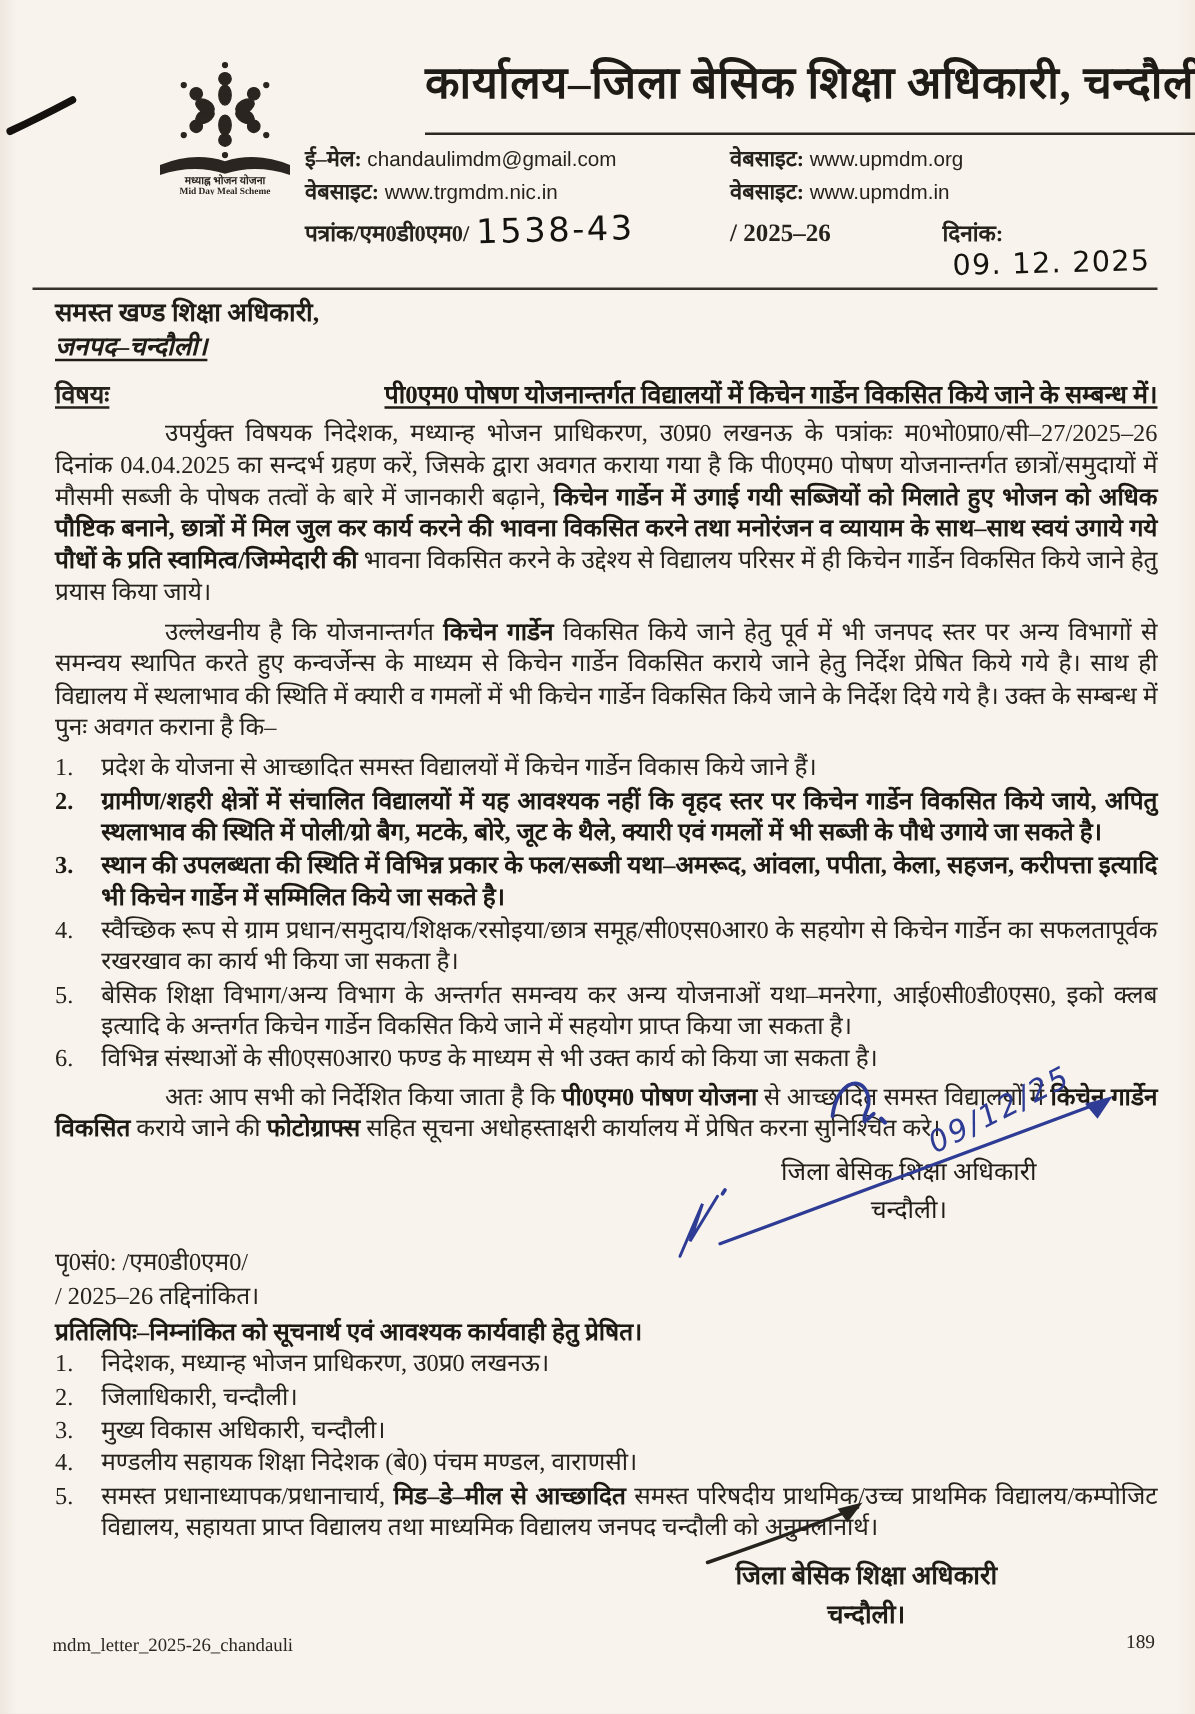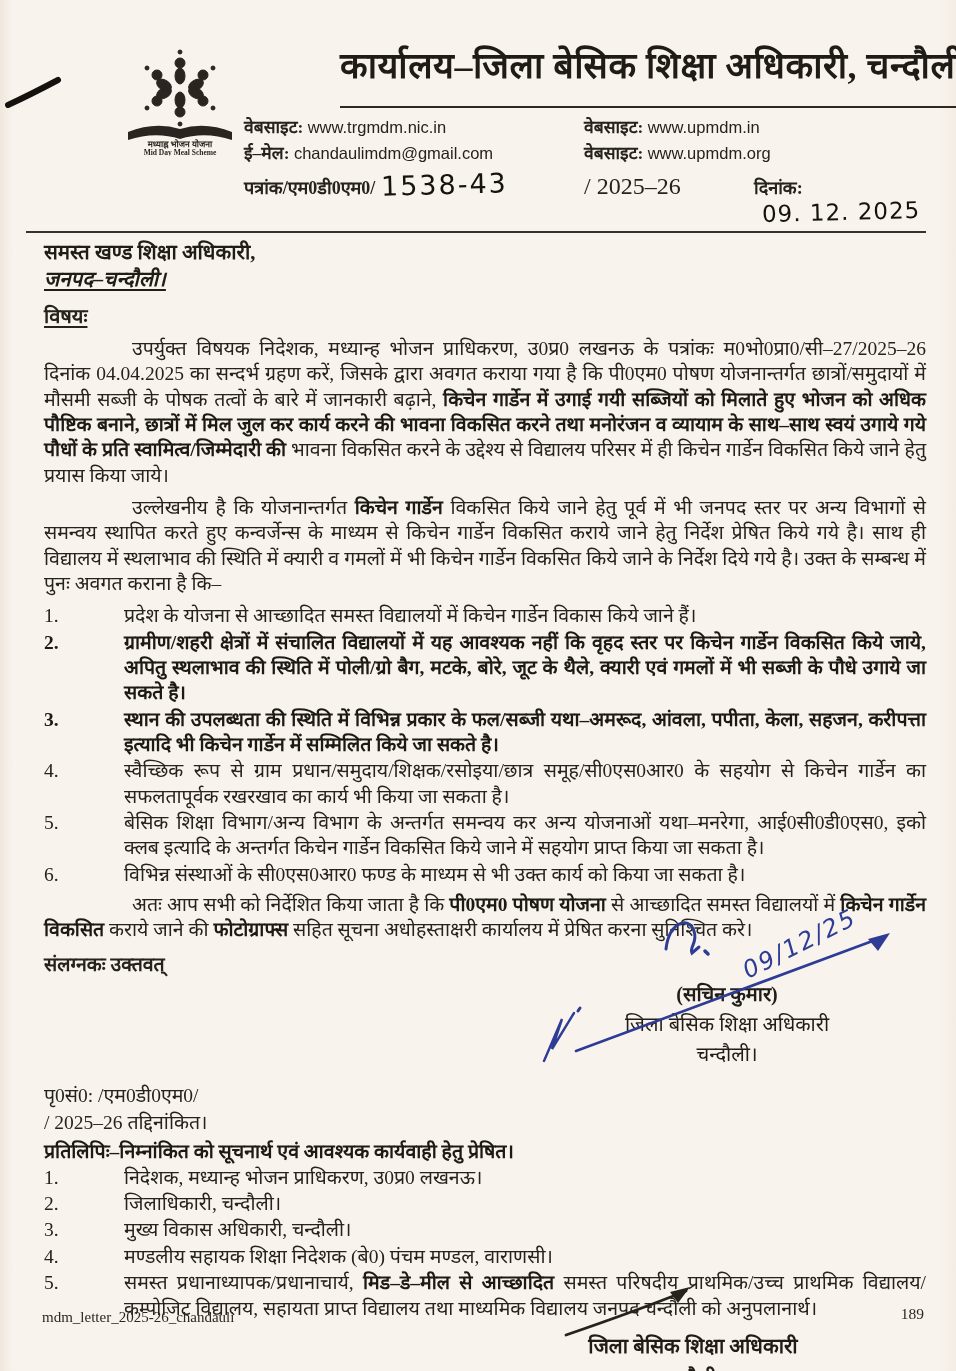--- a/index.html
+++ b/index.html
@@ -30,37 +30,37 @@
   .lab{font-weight:bold;}
   .val{font-family:"Liberation Sans","DejaVu Sans",sans-serif;font-size:16.5px;}
   .refrow{display:flex;align-items:baseline;margin-top:2px;}
   .ref-left{width:340px;flex:none;}
   .reflab{font-weight:bold;font-size:18px;}
   .hand{
     font-family:"DejaVu Sans",sans-serif;color:#15130f;
     display:inline-block;transform:rotate(-1.5deg);letter-spacing:2px;font-weight:500;
   }
   .hand-num{font-size:27px;margin-left:6px;}
-  .ref-year{width:170px;flex:none;font-size:24px;}
+  .ref-year{width:170px;flex:none;font-size:20px;font-weight:bold;}
   .hand-date{font-size:23px;margin-left:8px;letter-spacing:1px;}
   .rule{border-top:2.5px solid #38322b;margin:6px 0 6px -18px;}
   
   .addr{font-size:20.5px;font-weight:600;line-height:1.32;color:#201c18;}
   .addr .u{text-decoration:underline;text-underline-offset:3px;font-style:italic;}
   .subj{display:flex;margin:9px 0 7px 0;font-size:20px;justify-content:space-between;}
   .subj-label{width:86px;flex:none;font-weight:600;text-decoration:underline;text-underline-offset:3px;}
   .subj-text{font-weight:bold;text-decoration:underline;text-underline-offset:3px;color:#1d1915;}
   p.body-para{
     margin:5px 0 7px 0;font-size:19.5px;line-height:1.3;
     text-align:justify;text-indent:88px;color:#26221e;
   }
   .bold{font-weight:bold;color:#1d1915;}
   .pt{display:flex;margin:1px 0;font-size:19.5px;line-height:1.3;}
   .pt .num{width:37px;flex:none;}
-  .pt .txt{flex:1;text-align:justify;margin-left:43px;}
+  .pt .txt{flex:1;text-align:justify;}
   .pt.bold-item{font-weight:bold;color:#1d1915;}
   .enclosure{font-size:19.5px;font-weight:600;margin-top:4px;}
   
   .sig-block{
     position:relative;width:330px;margin:2px 34px 0 auto;
     text-align:center;font-size:20px;line-height:1.5;color:#201c18;
   }
   .sig-block .nm{font-weight:600;}
   .sig-ink{position:absolute;left:-46px;top:-78px;pointer-events:none;}
   
@@ -122,36 +122,36 @@
         </svg>
       </div>
 
       <div class="title-wrap">
         <span class="title">कार्यालय–जिला बेसिक शिक्षा अधिकारी, चन्दौली</span>
       </div>
 
       <div class="contact">
         <div class="crow">
           <div class="cl">
+            <span class="lab">ई–मेल:</span>
+            <span class="val">chandaulimdm@gmail.com</span>
+          </div>
+          <div class="cr">
+            <span class="lab">वेबसाइट:</span>
+            <span class="val">www.upmdm.org</span>
+          </div>
+        </div>
+        <div class="crow">
+          <div class="cl">
             <span class="lab">वेबसाइट:</span>
             <span class="val">www.trgmdm.nic.in</span>
           </div>
           <div class="cr">
             <span class="lab">वेबसाइट:</span>
             <span class="val">www.upmdm.in</span>
-          </div>
-        </div>
-        <div class="crow">
-          <div class="cl">
-            <span class="lab">ई–मेल:</span>
-            <span class="val">chandaulimdm@gmail.com</span>
-          </div>
-          <div class="cr">
-            <span class="lab">वेबसाइट:</span>
-            <span class="val">www.upmdm.org</span>
           </div>
         </div>
         <div class="refrow">
           <div class="ref-left">
             <span class="reflab">पत्रांक/एम0डी0एम0/</span><span class="hand hand-num">1538-43</span>
           </div>
           <div class="ref-year">/ 2025–26</div>
           <div class="ref-date">
             <span class="reflab">दिनांक:</span>
             <span class="hand hand-date">09. 12. 2025</span>
@@ -162,20 +162,21 @@
 
     <div class="rule"></div>
 
     <div class="addr">
       <div>समस्त खण्ड शिक्षा अधिकारी,</div>
       <div class="u">जनपद–चन्दौली।</div>
     </div>
 
     <div class="subj">
       <div class="subj-label">विषयः</div>
+      <div class="subj-text">पी0एम0 पोषण योजनान्तर्गत विद्यालयों में किचेन गार्डेन विकसित किये जाने के सम्बन्ध में।</div>
     </div>
 
     <p class="body-para"><span>उपर्युक्त विषयक निदेशक, मध्यान्ह भोजन प्राधिकरण, उ0प्र0 लखनऊ के पत्रांकः म0भो0प्रा0/सी–27/2025–26 दिनांक 04.04.2025 का सन्दर्भ ग्रहण करें, जिसके द्वारा अवगत कराया गया है कि पी0एम0 पोषण योजनान्तर्गत छात्रों/समुदायों में मौसमी सब्जी के पोषक तत्वों के बारे में जानकारी बढ़ाने, </span><span class="bold">किचेन गार्डेन में उगाई गयी सब्जियों को मिलाते हुए भोजन को अधिक पौष्टिक बनाने, छात्रों में मिल जुल कर कार्य करने की भावना विकसित करने तथा मनोरंजन व व्यायाम के साथ–साथ स्वयं उगाये गये पौधों के प्रति स्वामित्व/जिम्मेदारी की</span><span> भावना विकसित करने के उद्देश्य से विद्यालय परिसर में ही किचेन गार्डेन विकसित किये जाने हेतु प्रयास किया जाये।</span></p>
 
     <p class="body-para"><span>उल्लेखनीय है कि योजनान्तर्गत </span><span class="bold">किचेन गार्डेन</span><span> विकसित किये जाने हेतु पूर्व में भी जनपद स्तर पर अन्य विभागों से समन्वय स्थापित करते हुए कन्वर्जेन्स के माध्यम से किचेन गार्डेन विकसित कराये जाने हेतु निर्देश प्रेषित किये गये है। साथ ही विद्यालय में स्थलाभाव की स्थिति में क्यारी व गमलों में भी किचेन गार्डेन विकसित किये जाने के निर्देश दिये गये है। उक्त के सम्बन्ध में पुनः अवगत कराना है कि–</span></p>
 
     <div>
       <div class="pt">
         <span class="num">1.</span>
         <span class="txt">प्रदेश के योजना से आच्छादित समस्त विद्यालयों में किचेन गार्डेन विकास किये जाने हैं।</span>
@@ -197,38 +198,36 @@
         <span class="txt">बेसिक शिक्षा विभाग/अन्य विभाग के अन्तर्गत समन्वय कर अन्य योजनाओं यथा–मनरेगा, आई0सी0डी0एस0, इको क्लब इत्यादि के अन्तर्गत किचेन गार्डेन विकसित किये जाने में सहयोग प्राप्त किया जा सकता है।</span>
       </div>
       <div class="pt">
         <span class="num">6.</span>
         <span class="txt">विभिन्न संस्थाओं के सी0एस0आर0 फण्ड के माध्यम से भी उक्त कार्य को किया जा सकता है।</span>
       </div>
     </div>
 
     <p class="body-para"><span>अतः आप सभी को निर्देशित किया जाता है कि </span><span class="bold">पी0एम0 पोषण योजना</span><span> से आच्छादित समस्त विद्यालयों में </span><span class="bold">किचेन गार्डेन विकसित</span><span> कराये जाने की </span><span class="bold">फोटोग्राफ्स</span><span> सहित सूचना अधोहस्ताक्षरी कार्यालय में प्रेषित करना सुनिश्चित करे।</span></p>
 
-    <div class="enclosure">संलग्नकः उक्तवत्</div>
 
     <div class="sig-block">
       <svg class="sig-ink" width="420" height="175" viewBox="0 0 420 175">
         <g stroke="#2e3c96" fill="none" stroke-linecap="round">
 
           <path d="M150 48 C 153 22, 172 14, 178 30 C 182 42, 173 46, 176 52 L 183 46" stroke-width="3"></path>
           <path d="M189 50 l 3 3" stroke-width="3.5"></path>
 
           <path d="M60 150 L 370 35" stroke-width="2.6"></path>
 
           <path d="M28 160 L 46 118 L 36 148 L 58 112" stroke-width="2.4"></path>
           <path d="M62 110 l 2 -3" stroke-width="3"></path>
         </g>
         <polygon points="374,32 352,38 362,50" fill="#2e3c96"></polygon>
         <text x="232" y="78" transform="rotate(-27 232 78)" font-size="24" font-style="italic" font-family="DejaVu Sans, sans-serif" fill="#2e3c96" letter-spacing="2">09/12/25</text>
       </svg>
-      <div class="nm">(सचिन कुमार)</div>
       <div>जिला बेसिक शिक्षा अधिकारी</div>
       <div>चन्दौली।</div>
     </div>
 
     <div class="refline">
       <div class="rl">पृ0सं0: /एम0डी0एम0/</div>
       <div>/ 2025–26  तद्दिनांकित।</div>
     </div>
     <div class="copy-head">प्रतिलिपिः–निम्नांकित को सूचनार्थ एवं आवश्यक कार्यवाही हेतु प्रेषित।</div>
 

